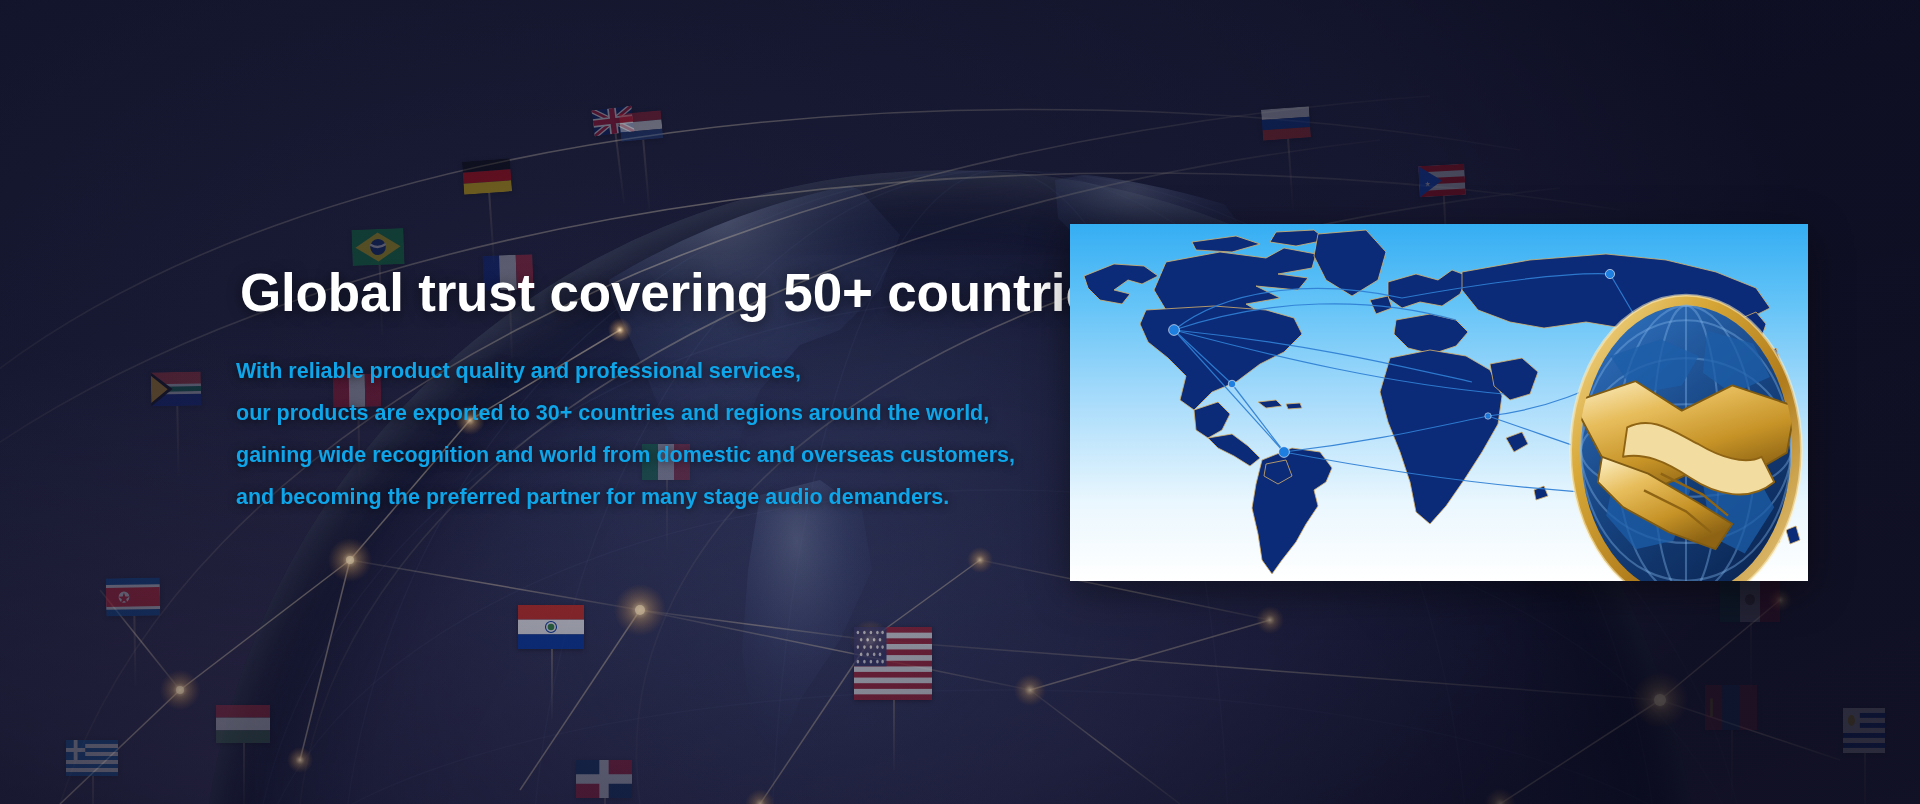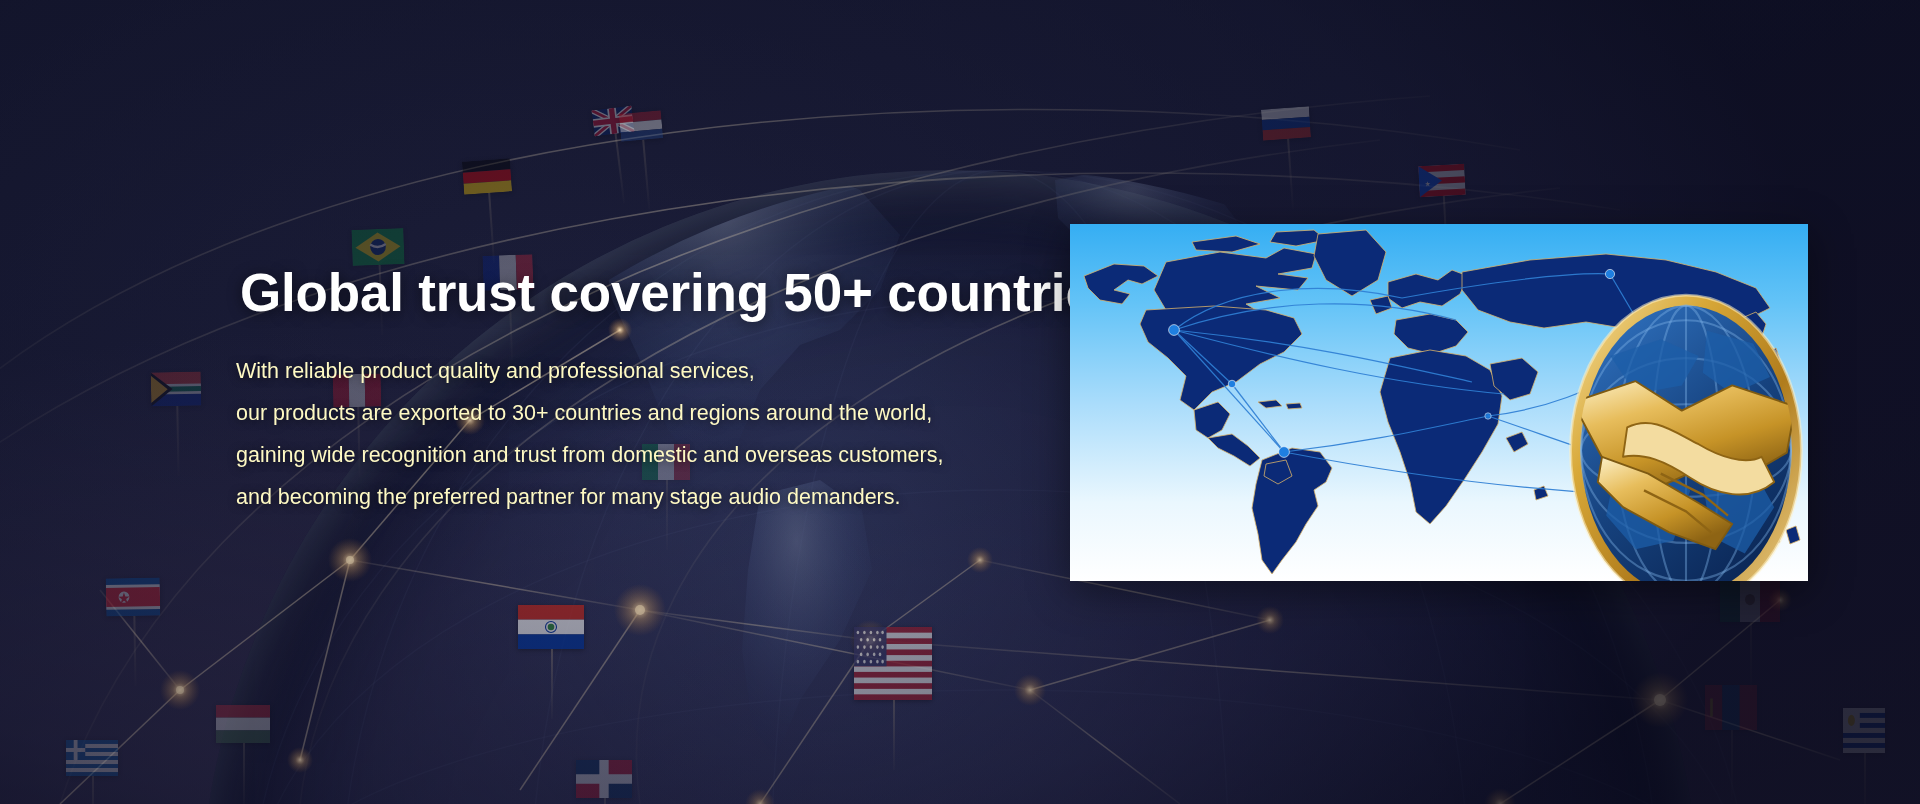--- a/index.html
+++ b/index.html
@@ -119,22 +119,22 @@
     color: #ffffff;
     letter-spacing: -0.2px;
     font-stretch: condensed;
     text-shadow: 0 2px 14px rgba(0,0,0,0.55);
     white-space: nowrap;
   }
   .paragraph {
     margin: 26px 0 0 -4px;
     font-size: 21.5px;
     line-height: 42px;
-    font-weight: 400;
-    color: #fef9c3;
+    font-weight: 700;
+    color: #0ea5e9;
     text-shadow: 0 1px 8px rgba(0,0,0,0.6);
   }
   .paragraph .line { display: block; white-space: nowrap; }
 
   
   .map-card {
     position: absolute;
     left: 1070px;
     top: 224px;
     width: 738px;
@@ -505,21 +505,21 @@
       </div>
     </div>
 
   <div class="bg-vignette"></div>
 
   <div class="copy">
     <h1 class="headline">Global trust covering 50+ countries</h1>
     <div class="paragraph">
       <span class="line">With reliable product quality and professional services,</span>
       <span class="line">our products are exported to 30+ countries and regions around the world,</span>
-      <span class="line">gaining wide recognition and trust from domestic and overseas customers,</span>
+      <span class="line">gaining wide recognition and world from domestic and overseas customers,</span>
       <span class="line">and becoming the preferred partner for many stage audio demanders.</span>
     </div>
   </div>
 
   <div class="map-card">
     <svg viewBox="0 0 738 357" preserveAspectRatio="none">
       <defs>
         <linearGradient id="skyGrad" x1="0" y1="0" x2="0" y2="1">
           <stop offset="0%" stop-color="#35aef3"></stop>
           <stop offset="22%" stop-color="#63c3f7"></stop>

